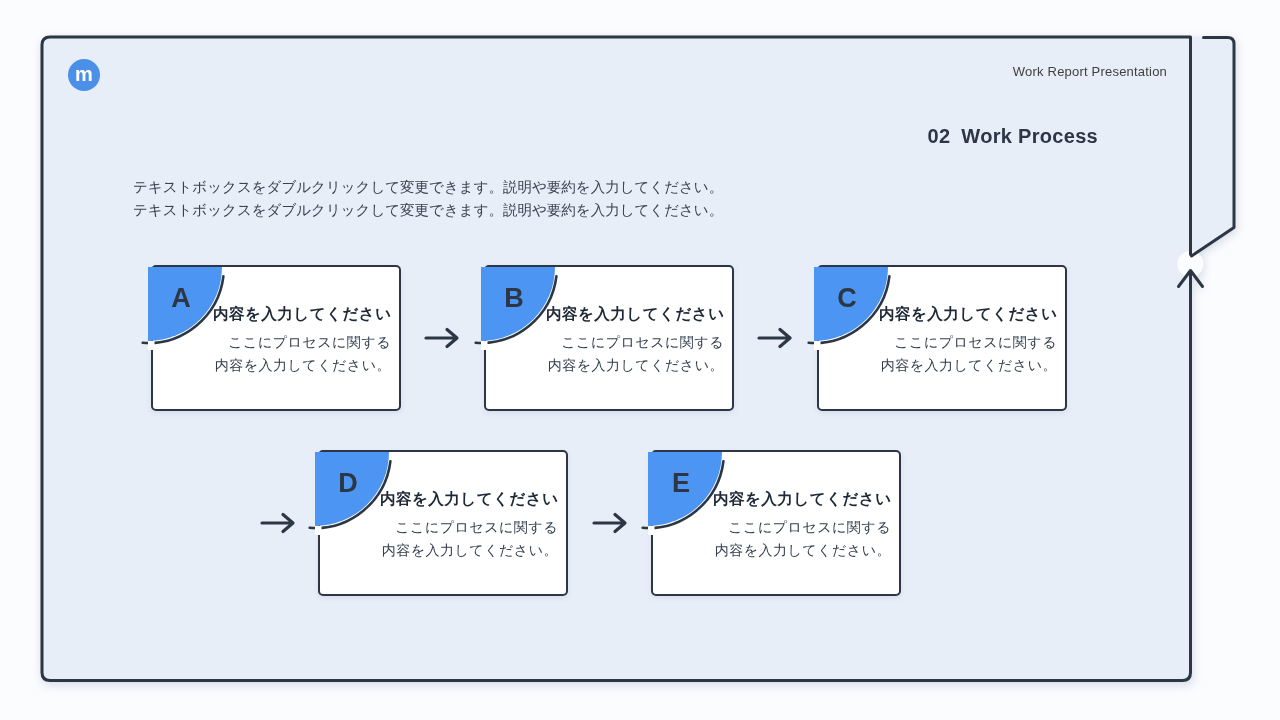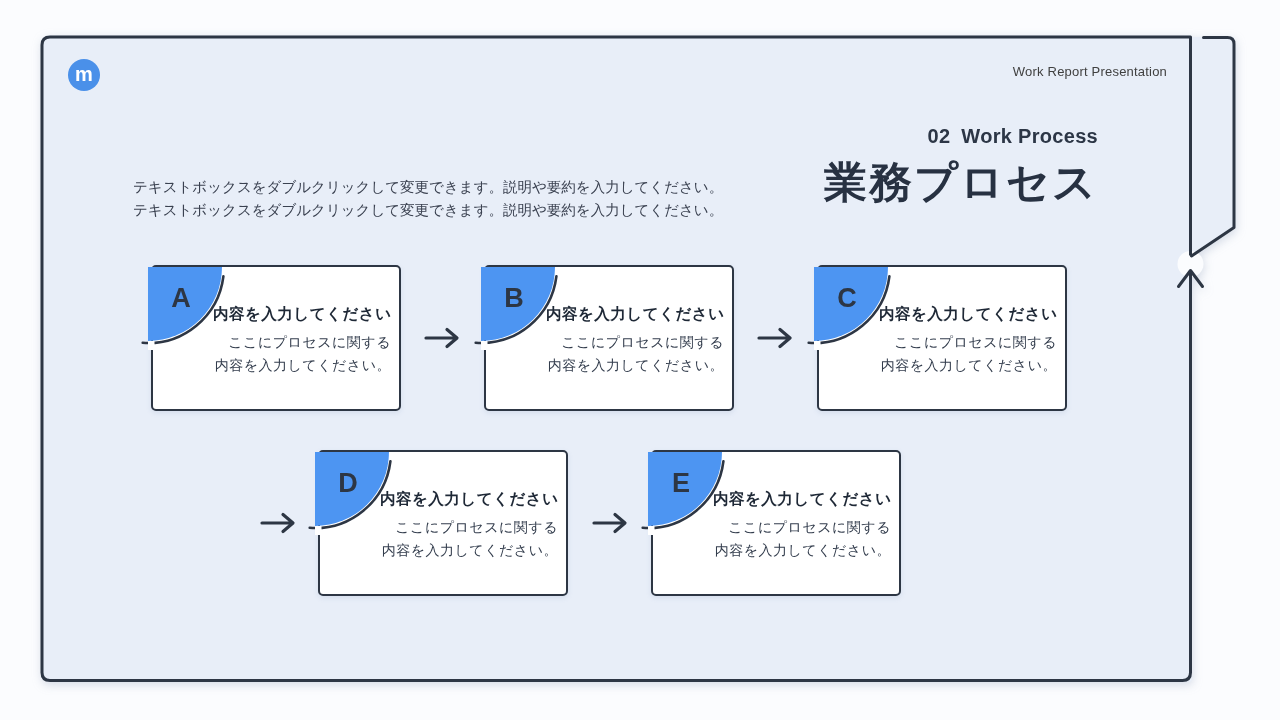--- a/index.html
+++ b/index.html
@@ -111,21 +111,20 @@
     <div class="logo">
       <span>m</span>
     </div>
 
     <div class="header-label">Work Report Presentation</div>
 
     <div class="title-block">
       <div class="title-kicker">
         <span class="num">02</span><span>Work Process</span>
       </div>
-      <div class="title-jp">業務プロセス</div>
     </div>
 
     <div class="description">
       <div>テキストボックスをダブルクリックして変更できます。説明や要約を入力してください。</div>
       <div>テキストボックスをダブルクリックして変更できます。説明や要約を入力してください。</div>
     </div>
 
     <div class="pbox" style="left:151px;top:265px;">
       <svg class="corner" viewBox="0 0 92 92">
         <path class="disc" d="M -3 2 L 71 2 A 74 74 0 0 1 -3 76 Z"></path>

